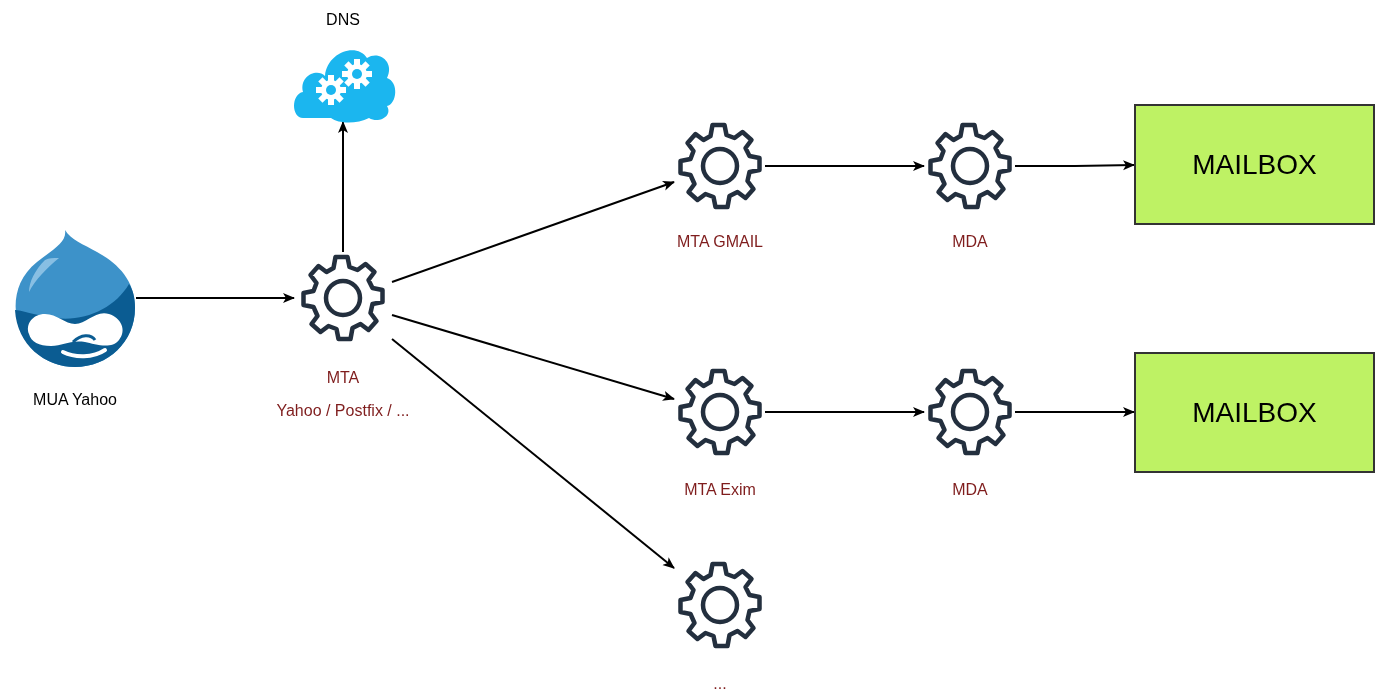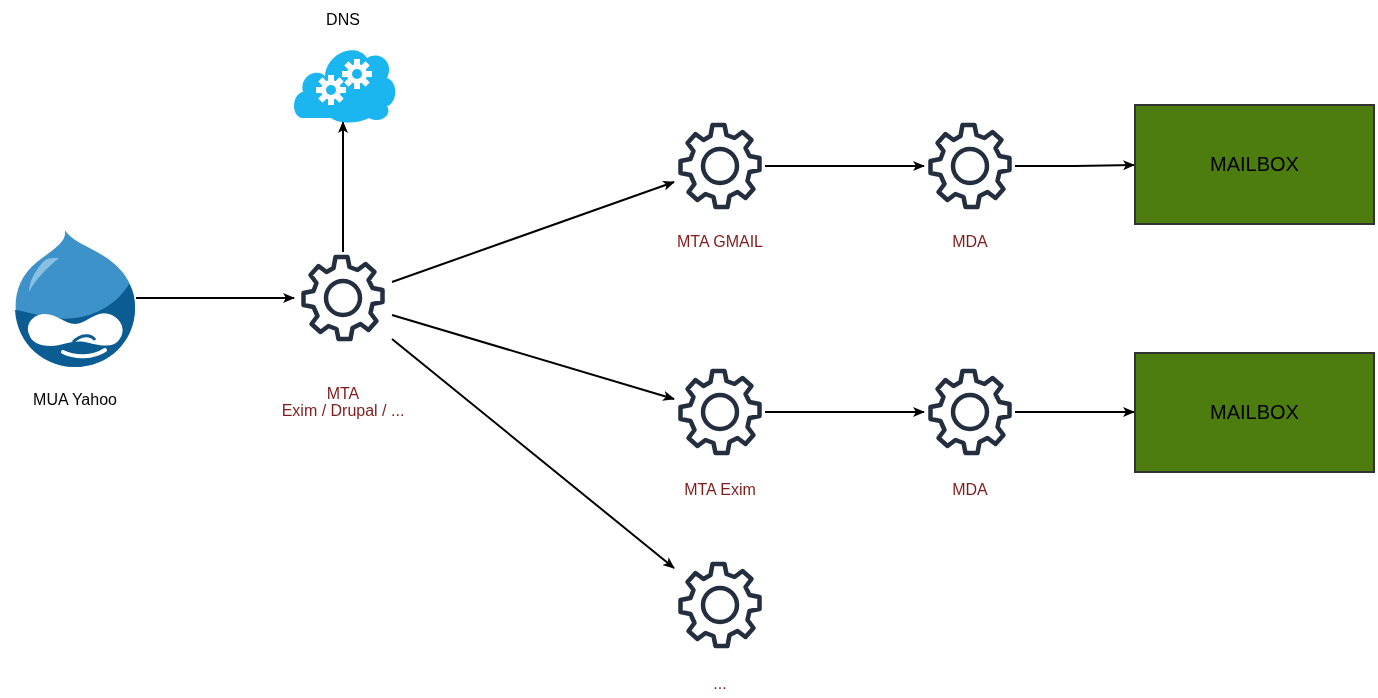--- a/index.html
+++ b/index.html
@@ -1,21 +1,21 @@
 <!DOCTYPE html>
 <html><head>
 <meta charset="utf-8">
 <style>
   html, body { margin:0; padding:0; background:#ffffff; }
   body { width:1378px; height:698px; position:relative; overflow:hidden; font-family:"Liberation Sans", sans-serif; }
   #diagram { position:absolute; left:0; top:0; }
   .lbl { position:absolute; font-size:16px; line-height:28px; white-space:nowrap; transform:translateX(-50%); }
   .lbl.dark { color:#7f1d1d; }
   .lbl.black { color:#000000; }
-  .box { position:absolute; border:2px solid #333; background:#4d7c0f; box-sizing:border-box; display:flex; align-items:center; justify-content:center; font-size:20px; color:#000; }
+  .box { position:absolute; border:2px solid #333; background:#bef264; box-sizing:border-box; display:flex; align-items:center; justify-content:center; font-size:28px; color:#000; }
 </style>
 </head>
 <body>
 
 <svg id="diagram" width="1378" height="698" viewBox="0 0 1378 698">
   <defs>
     <marker id="arrow" viewBox="0 0 12 12" refX="11" refY="6" markerWidth="12" markerHeight="12" markerUnits="userSpaceOnUse" orient="auto">
       <path d="M0,1 L12,6 L0,11 L3,6 Z" fill="#000"></path>
     </marker>
     <g id="gear">
@@ -70,22 +70,22 @@
   <use href="#gear" x="343" y="298"></use>
   <use href="#gear" x="720" y="166"></use>
   <use href="#gear" x="970" y="166"></use>
   <use href="#gear" x="720" y="412"></use>
   <use href="#gear" x="970" y="412"></use>
   <use href="#gear" x="720" y="605"></use>
 </svg>
 
 <div class="lbl black" style="left:343px; top:6px;">DNS</div>
 <div class="lbl black" style="left:75px; top:386px;">MUA Yahoo</div>
-<div class="lbl dark" style="left:343px; top:380px;">MTA</div>
-<div class="lbl dark" style="left:343px; top:397px;">Exim / Drupal / ...</div>
+<div class="lbl dark" style="left:343px; top:364px;">MTA</div>
+<div class="lbl dark" style="left:343px; top:397px;">Yahoo / Postfix / ...</div>
 <div class="lbl dark" style="left:720px; top:228px;">MTA GMAIL</div>
 <div class="lbl dark" style="left:970px; top:228px;">MDA</div>
 <div class="lbl dark" style="left:720px; top:476px;">MTA Exim</div>
 <div class="lbl dark" style="left:970px; top:476px;">MDA</div>
 <div class="lbl dark" style="left:720px; top:670px;">...</div>
 
 <div class="box" style="left:1134px; top:104px; width:241px; height:121px;">MAILBOX</div>
 <div class="box" style="left:1134px; top:352px; width:241px; height:121px;">MAILBOX</div>
 
 </body></html>

